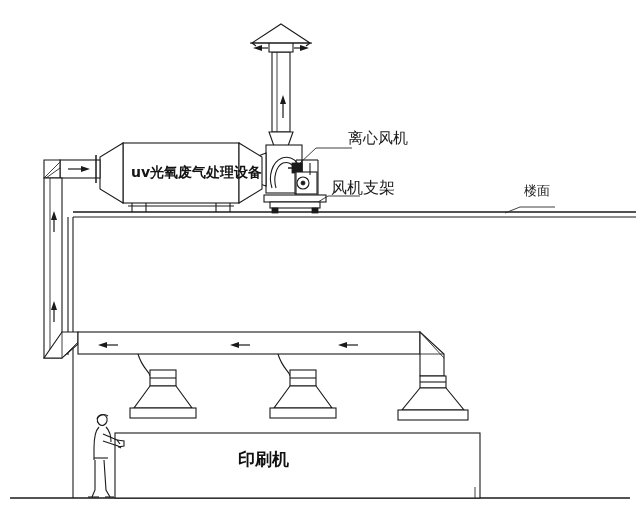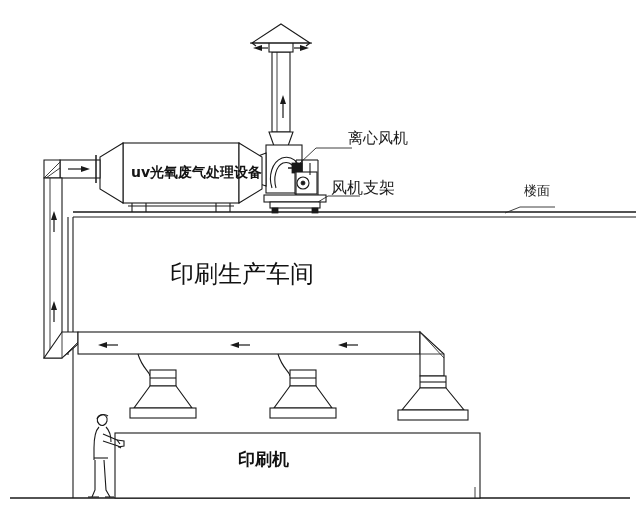--- a/index.html
+++ b/index.html
@@ -299,17 +299,16 @@
   </svg>
 
   <div class="lbl" id="label-uv-equipment">uv光氧废气处理设备</div>
 
   <div class="lbl" id="label-centrifugal-fan">离心风机</div>
 
   <div class="lbl" id="label-fan-bracket">风机支架</div>
 
   <div class="lbl" id="label-floor-surface">楼面</div>
 
-  <div class="lbl" id="label-workshop">印刷生产车间</div>
 
   <div class="lbl" id="label-printing-machine">印刷机</div>
 
 </div>
 
 </body></html>

